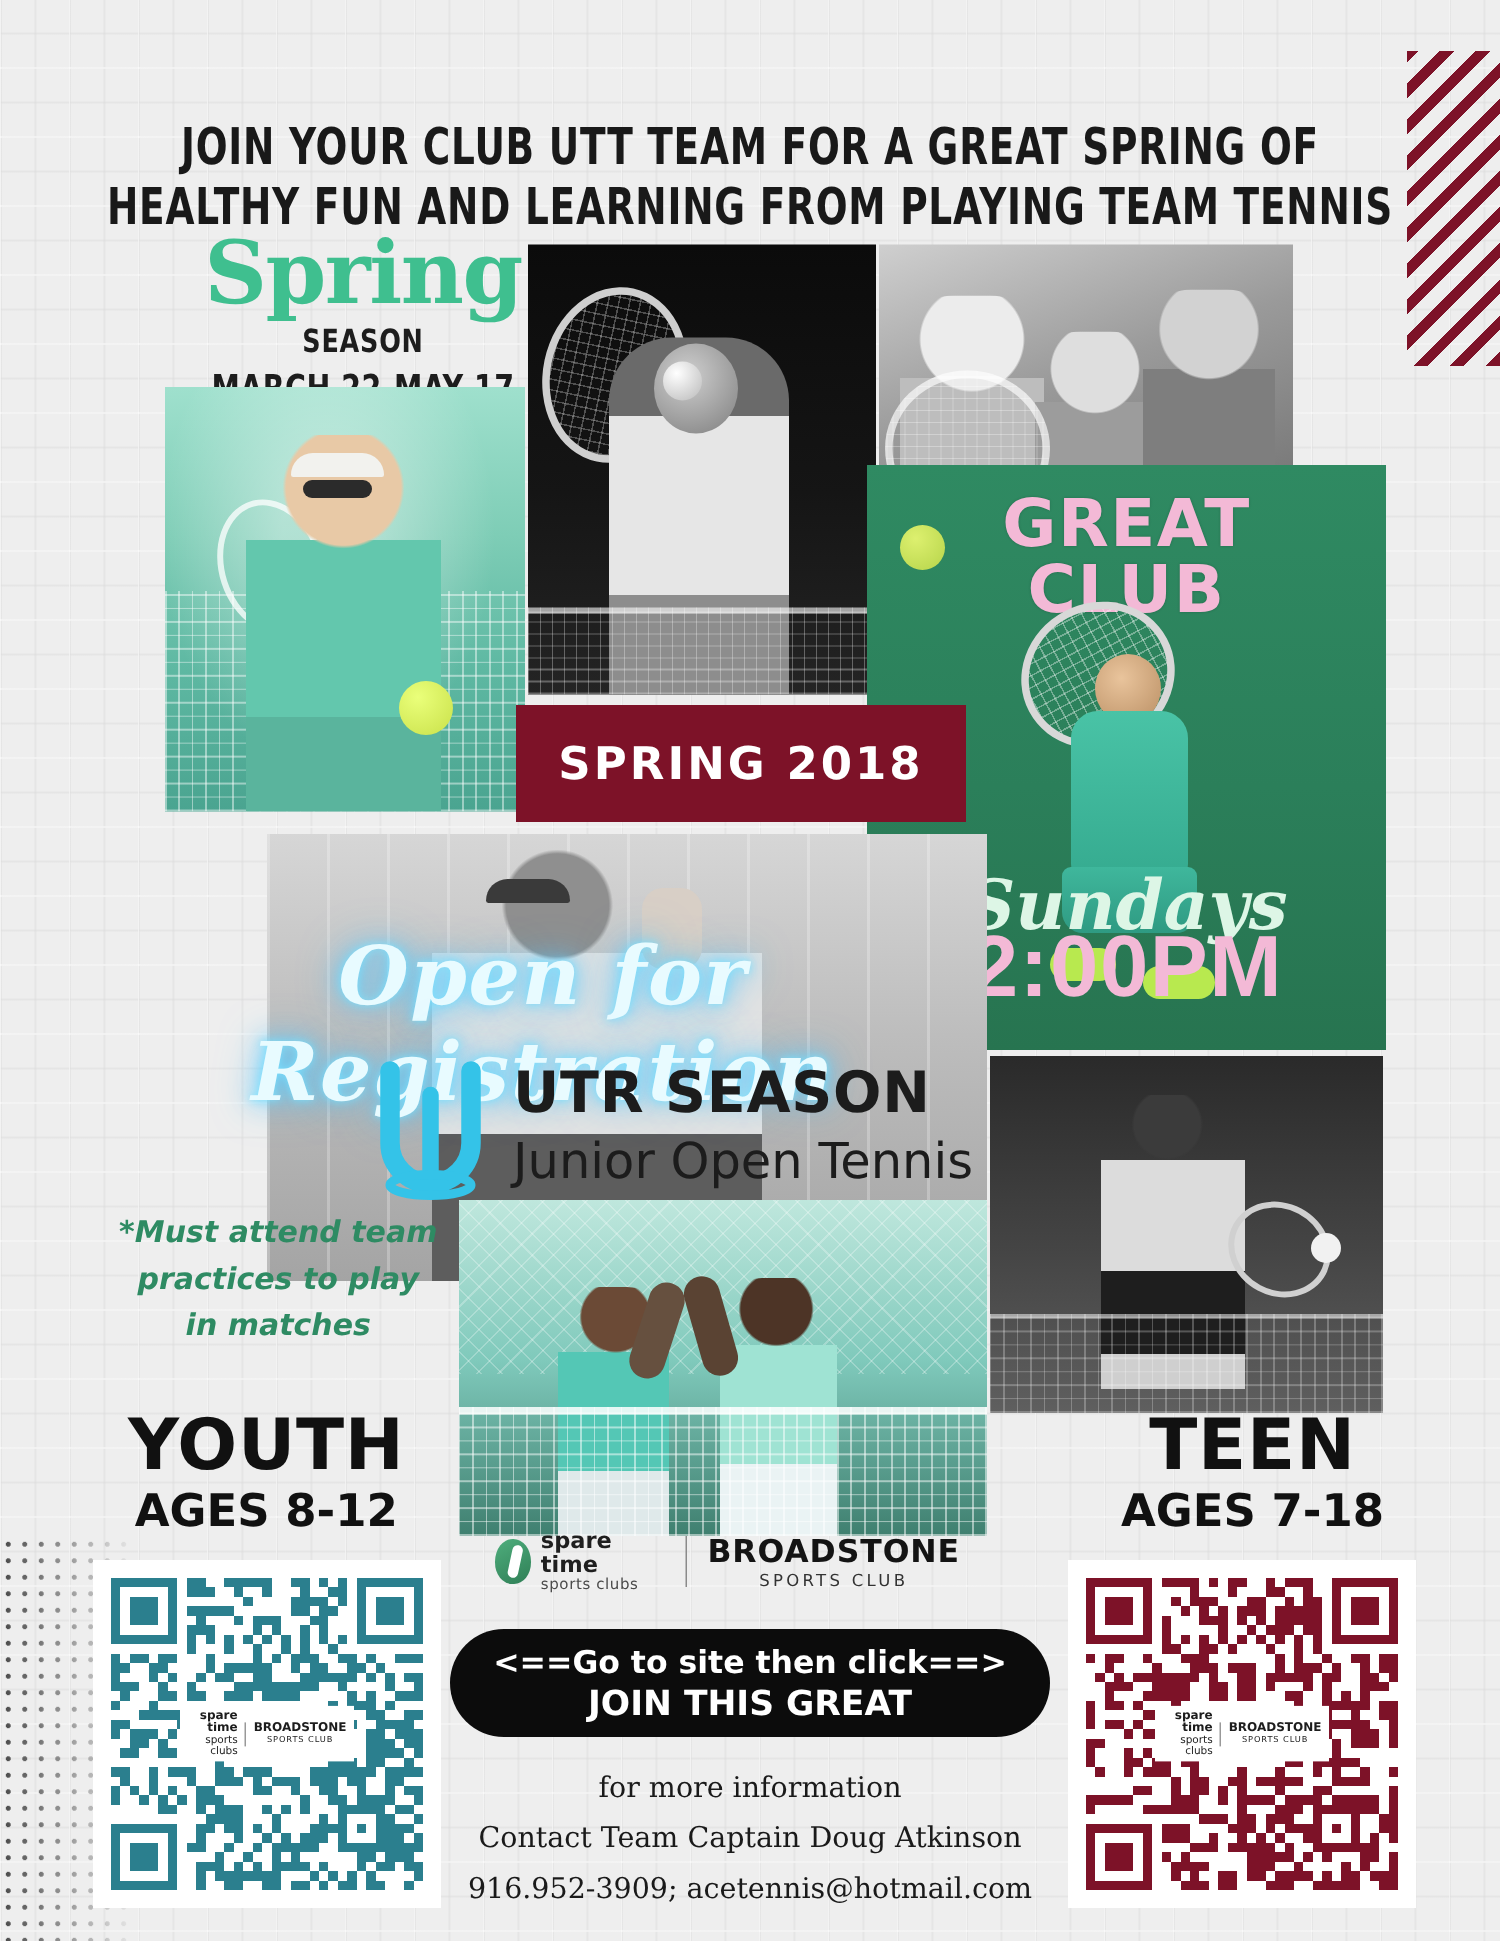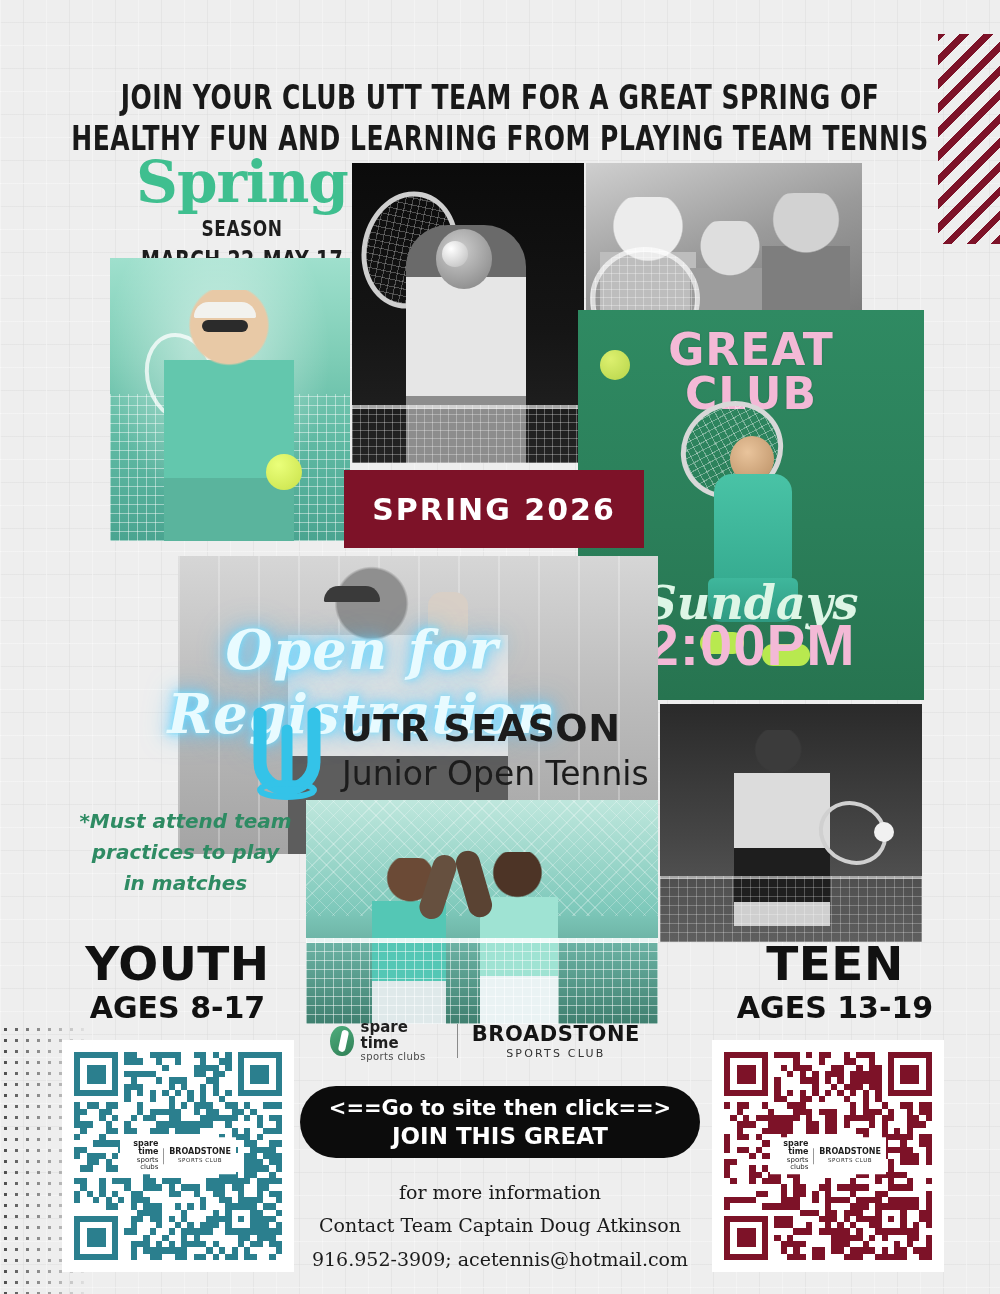--- a/index.html
+++ b/index.html
@@ -472,21 +472,21 @@
     <div class="head"></div>
     <div class="torso"></div>
     <div class="skirt"></div>
     <div class="shoe1"></div>
     <div class="shoe2"></div>
   </div>
   <div class="match-sundays">Sundays</div>
   <div class="match-time">2:00PM</div>
 </div>
 
-<div class="badge-spring">SPRING 2026</div>
+<div class="badge-spring">SPRING 2018</div>
 
 <div class="photo p-reg">
   <div class="court"></div>
   <div class="player"></div>
   <div class="cap"></div>
   <div class="hand"></div>
 </div>
 
 <div class="reg-script">Open for Registration</div>
 
@@ -513,26 +513,26 @@
 
 <div class="photo p-man">
   <div class="body"></div>
   <div class="racket"></div>
   <div class="ball"></div>
   <div class="net"></div>
 </div>
 
 <div class="age-block youth-block">
   <div class="age-title">YOUTH</div>
-  <div class="age-sub">AGES 8-17</div>
+  <div class="age-sub">AGES 8-12</div>
 </div>
 
 <div class="age-block teen-block">
   <div class="age-title">TEEN</div>
-  <div class="age-sub">AGES 13-19</div>
+  <div class="age-sub">AGES 7-18</div>
 </div>
 
 <div class="qr qr-youth">
   <svg class="qr-grid" viewBox="0 0 33 33" shape-rendering="crispEdges">
     <rect width="33" height="33" fill="#ffffff"></rect>
     <g fill="#2b7f8e" id="qy">
         <path d="M0 0h1v1h-1zM1 0h1v1h-1zM2 0h1v1h-1zM3 0h1v1h-1zM4 0h1v1h-1zM5 0h1v1h-1zM6 0h1v1h-1zM8 0h1v1h-1zM9 0h1v1h-1zM12 0h1v1h-1zM13 0h1v1h-1zM14 0h1v1h-1zM15 0h1v1h-1zM16 0h1v1h-1zM19 0h1v1h-1zM20 0h1v1h-1zM22 0h1v1h-1zM24 0h1v1h-1zM26 0h1v1h-1zM27 0h1v1h-1zM28 0h1v1h-1zM29 0h1v1h-1zM30 0h1v1h-1zM31 0h1v1h-1zM32 0h1v1h-1zM0 1h1v1h-1zM6 1h1v1h-1zM8 1h1v1h-1zM9 1h1v1h-1zM10 1h1v1h-1zM13 1h1v1h-1zM16 1h1v1h-1zM20 1h1v1h-1zM23 1h1v1h-1zM24 1h1v1h-1zM26 1h1v1h-1zM32 1h1v1h-1zM0 2h1v1h-1zM2 2h1v1h-1zM3 2h1v1h-1zM4 2h1v1h-1zM6 2h1v1h-1zM14 2h1v1h-1zM19 2h1v1h-1zM20 2h1v1h-1zM21 2h1v1h-1zM22 2h1v1h-1zM24 2h1v1h-1zM26 2h1v1h-1zM28 2h1v1h-1zM29 2h1v1h-1zM30 2h1v1h-1zM32 2h1v1h-1zM0 3h1v1h-1zM2 3h1v1h-1zM3 3h1v1h-1zM4 3h1v1h-1zM6 3h1v1h-1zM8 3h1v1h-1zM9 3h1v1h-1zM10 3h1v1h-1zM11 3h1v1h-1zM12 3h1v1h-1zM19 3h1v1h-1zM20 3h1v1h-1zM22 3h1v1h-1zM23 3h1v1h-1zM26 3h1v1h-1zM28 3h1v1h-1zM29 3h1v1h-1zM30 3h1v1h-1zM32 3h1v1h-1zM0 4h1v1h-1zM2 4h1v1h-1zM3 4h1v1h-1zM4 4h1v1h-1zM6 4h1v1h-1zM9 4h1v1h-1zM13 4h1v1h-1zM15 4h1v1h-1zM16 4h1v1h-1zM17 4h1v1h-1zM21 4h1v1h-1zM22 4h1v1h-1zM26 4h1v1h-1zM28 4h1v1h-1zM29 4h1v1h-1zM30 4h1v1h-1zM32 4h1v1h-1zM0 5h1v1h-1zM6 5h1v1h-1zM8 5h1v1h-1zM9 5h1v1h-1zM10 5h1v1h-1zM15 5h1v1h-1zM17 5h1v1h-1zM20 5h1v1h-1zM22 5h1v1h-1zM26 5h1v1h-1zM32 5h1v1h-1zM0 6h1v1h-1zM1 6h1v1h-1zM2 6h1v1h-1zM3 6h1v1h-1zM4 6h1v1h-1zM5 6h1v1h-1zM6 6h1v1h-1zM8 6h1v1h-1zM10 6h1v1h-1zM12 6h1v1h-1zM14 6h1v1h-1zM16 6h1v1h-1zM18 6h1v1h-1zM20 6h1v1h-1zM22 6h1v1h-1zM24 6h1v1h-1zM26 6h1v1h-1zM27 6h1v1h-1zM28 6h1v1h-1zM29 6h1v1h-1zM30 6h1v1h-1zM31 6h1v1h-1zM32 6h1v1h-1zM8 7h1v1h-1zM12 7h1v1h-1zM15 7h1v1h-1zM18 7h1v1h-1zM20 7h1v1h-1zM23 7h1v1h-1zM0 8h1v1h-1zM2 8h1v1h-1zM3 8h1v1h-1zM5 8h1v1h-1zM6 8h1v1h-1zM10 8h1v1h-1zM15 8h1v1h-1zM17 8h1v1h-1zM19 8h1v1h-1zM20 8h1v1h-1zM21 8h1v1h-1zM24 8h1v1h-1zM25 8h1v1h-1zM27 8h1v1h-1zM30 8h1v1h-1zM31 8h1v1h-1zM32 8h1v1h-1zM0 9h1v1h-1zM1 9h1v1h-1zM4 9h1v1h-1zM5 9h1v1h-1zM10 9h1v1h-1zM12 9h1v1h-1zM13 9h1v1h-1zM14 9h1v1h-1zM15 9h1v1h-1zM16 9h1v1h-1zM19 9h1v1h-1zM21 9h1v1h-1zM22 9h1v1h-1zM25 9h1v1h-1zM26 9h1v1h-1zM28 9h1v1h-1zM0 10h1v1h-1zM4 10h1v1h-1zM6 10h1v1h-1zM9 10h1v1h-1zM11 10h1v1h-1zM12 10h1v1h-1zM15 10h1v1h-1zM16 10h1v1h-1zM20 10h1v1h-1zM21 10h1v1h-1zM22 10h1v1h-1zM23 10h1v1h-1zM24 10h1v1h-1zM25 10h1v1h-1zM27 10h1v1h-1zM29 10h1v1h-1zM31 10h1v1h-1zM32 10h1v1h-1zM0 11h1v1h-1zM1 11h1v1h-1zM2 11h1v1h-1zM5 11h1v1h-1zM8 11h1v1h-1zM13 11h1v1h-1zM14 11h1v1h-1zM15 11h1v1h-1zM16 11h1v1h-1zM17 11h1v1h-1zM18 11h1v1h-1zM19 11h1v1h-1zM20 11h1v1h-1zM21 11h1v1h-1zM24 11h1v1h-1zM29 11h1v1h-1zM32 11h1v1h-1zM1 12h1v1h-1zM5 12h1v1h-1zM6 12h1v1h-1zM8 12h1v1h-1zM9 12h1v1h-1zM12 12h1v1h-1zM13 12h1v1h-1zM14 12h1v1h-1zM16 12h1v1h-1zM17 12h1v1h-1zM18 12h1v1h-1zM19 12h1v1h-1zM25 12h1v1h-1zM27 12h1v1h-1zM30 12h1v1h-1zM31 12h1v1h-1zM32 12h1v1h-1zM0 13h1v1h-1zM4 13h1v1h-1zM23 13h1v1h-1zM25 13h1v1h-1zM26 13h1v1h-1zM27 13h1v1h-1zM29 13h1v1h-1zM3 14h1v1h-1zM4 14h1v1h-1zM5 14h1v1h-1zM6 14h1v1h-1zM7 14h1v1h-1zM9 14h1v1h-1zM23 14h1v1h-1zM24 14h1v1h-1zM27 14h1v1h-1zM28 14h1v1h-1zM31 14h1v1h-1zM32 14h1v1h-1zM0 15h1v1h-1zM1 15h1v1h-1zM7 15h1v1h-1zM8 15h1v1h-1zM11 15h1v1h-1zM21 15h1v1h-1zM25 15h1v1h-1zM28 15h1v1h-1zM29 15h1v1h-1zM30 15h1v1h-1zM31 15h1v1h-1zM0 16h1v1h-1zM2 16h1v1h-1zM3 16h1v1h-1zM4 16h1v1h-1zM6 16h1v1h-1zM22 16h1v1h-1zM23 16h1v1h-1zM27 16h1v1h-1zM28 16h1v1h-1zM30 16h1v1h-1zM31 16h1v1h-1zM32 16h1v1h-1zM2 17h1v1h-1zM3 17h1v1h-1zM5 17h1v1h-1zM8 17h1v1h-1zM9 17h1v1h-1zM11 17h1v1h-1zM21 17h1v1h-1zM22 17h1v1h-1zM23 17h1v1h-1zM24 17h1v1h-1zM27 17h1v1h-1zM28 17h1v1h-1zM29 17h1v1h-1zM31 17h1v1h-1zM32 17h1v1h-1zM1 18h1v1h-1zM2 18h1v1h-1zM5 18h1v1h-1zM6 18h1v1h-1zM10 18h1v1h-1zM24 18h1v1h-1zM27 18h1v1h-1zM28 18h1v1h-1zM29 18h1v1h-1zM30 18h1v1h-1zM32 18h1v1h-1zM11 19h1v1h-1zM23 19h1v1h-1zM24 19h1v1h-1zM25 19h1v1h-1zM27 19h1v1h-1zM28 19h1v1h-1zM31 19h1v1h-1zM0 20h1v1h-1zM1 20h1v1h-1zM4 20h1v1h-1zM6 20h1v1h-1zM7 20h1v1h-1zM8 20h1v1h-1zM11 20h1v1h-1zM12 20h1v1h-1zM14 20h1v1h-1zM15 20h1v1h-1zM16 20h1v1h-1zM21 20h1v1h-1zM22 20h1v1h-1zM23 20h1v1h-1zM24 20h1v1h-1zM25 20h1v1h-1zM26 20h1v1h-1zM27 20h1v1h-1zM29 20h1v1h-1zM30 20h1v1h-1zM31 20h1v1h-1zM32 20h1v1h-1zM1 21h1v1h-1zM4 21h1v1h-1zM8 21h1v1h-1zM11 21h1v1h-1zM12 21h1v1h-1zM13 21h1v1h-1zM15 21h1v1h-1zM17 21h1v1h-1zM18 21h1v1h-1zM19 21h1v1h-1zM21 21h1v1h-1zM22 21h1v1h-1zM23 21h1v1h-1zM25 21h1v1h-1zM26 21h1v1h-1zM29 21h1v1h-1zM30 21h1v1h-1zM0 22h1v1h-1zM2 22h1v1h-1zM4 22h1v1h-1zM6 22h1v1h-1zM9 22h1v1h-1zM10 22h1v1h-1zM15 22h1v1h-1zM16 22h1v1h-1zM19 22h1v1h-1zM22 22h1v1h-1zM23 22h1v1h-1zM26 22h1v1h-1zM29 22h1v1h-1zM31 22h1v1h-1zM32 22h1v1h-1zM0 23h1v1h-1zM3 23h1v1h-1zM5 23h1v1h-1zM7 23h1v1h-1zM9 23h1v1h-1zM10 23h1v1h-1zM11 23h1v1h-1zM20 23h1v1h-1zM23 23h1v1h-1zM24 23h1v1h-1zM26 23h1v1h-1zM27 23h1v1h-1zM28 23h1v1h-1zM29 23h1v1h-1zM32 23h1v1h-1zM5 24h1v1h-1zM6 24h1v1h-1zM9 24h1v1h-1zM11 24h1v1h-1zM12 24h1v1h-1zM13 24h1v1h-1zM16 24h1v1h-1zM18 24h1v1h-1zM20 24h1v1h-1zM24 24h1v1h-1zM25 24h1v1h-1zM26 24h1v1h-1zM27 24h1v1h-1zM28 24h1v1h-1zM30 24h1v1h-1zM31 24h1v1h-1zM10 25h1v1h-1zM11 25h1v1h-1zM12 25h1v1h-1zM13 25h1v1h-1zM17 25h1v1h-1zM22 25h1v1h-1zM24 25h1v1h-1zM28 25h1v1h-1zM29 25h1v1h-1zM32 25h1v1h-1zM0 26h1v1h-1zM1 26h1v1h-1zM2 26h1v1h-1zM3 26h1v1h-1zM4 26h1v1h-1zM5 26h1v1h-1zM6 26h1v1h-1zM9 26h1v1h-1zM10 26h1v1h-1zM12 26h1v1h-1zM13 26h1v1h-1zM15 26h1v1h-1zM17 26h1v1h-1zM21 26h1v1h-1zM22 26h1v1h-1zM23 26h1v1h-1zM24 26h1v1h-1zM26 26h1v1h-1zM28 26h1v1h-1zM29 26h1v1h-1zM30 26h1v1h-1zM31 26h1v1h-1zM0 27h1v1h-1zM6 27h1v1h-1zM9 27h1v1h-1zM13 27h1v1h-1zM16 27h1v1h-1zM18 27h1v1h-1zM20 27h1v1h-1zM21 27h1v1h-1zM22 27h1v1h-1zM24 27h1v1h-1zM28 27h1v1h-1zM29 27h1v1h-1zM30 27h1v1h-1zM32 27h1v1h-1zM0 28h1v1h-1zM2 28h1v1h-1zM3 28h1v1h-1zM4 28h1v1h-1zM6 28h1v1h-1zM8 28h1v1h-1zM9 28h1v1h-1zM12 28h1v1h-1zM15 28h1v1h-1zM17 28h1v1h-1zM18 28h1v1h-1zM19 28h1v1h-1zM20 28h1v1h-1zM21 28h1v1h-1zM24 28h1v1h-1zM25 28h1v1h-1zM26 28h1v1h-1zM27 28h1v1h-1zM28 28h1v1h-1zM29 28h1v1h-1zM30 28h1v1h-1zM31 28h1v1h-1zM32 28h1v1h-1zM0 29h1v1h-1zM2 29h1v1h-1zM3 29h1v1h-1zM4 29h1v1h-1zM6 29h1v1h-1zM11 29h1v1h-1zM14 29h1v1h-1zM17 29h1v1h-1zM19 29h1v1h-1zM26 29h1v1h-1zM27 29h1v1h-1zM29 29h1v1h-1zM30 29h1v1h-1zM31 29h1v1h-1zM0 30h1v1h-1zM2 30h1v1h-1zM3 30h1v1h-1zM4 30h1v1h-1zM6 30h1v1h-1zM9 30h1v1h-1zM10 30h1v1h-1zM11 30h1v1h-1zM13 30h1v1h-1zM15 30h1v1h-1zM17 30h1v1h-1zM18 30h1v1h-1zM19 30h1v1h-1zM20 30h1v1h-1zM22 30h1v1h-1zM26 30h1v1h-1zM28 30h1v1h-1zM29 30h1v1h-1zM31 30h1v1h-1zM32 30h1v1h-1zM0 31h1v1h-1zM6 31h1v1h-1zM9 31h1v1h-1zM11 31h1v1h-1zM12 31h1v1h-1zM13 31h1v1h-1zM14 31h1v1h-1zM15 31h1v1h-1zM16 31h1v1h-1zM17 31h1v1h-1zM21 31h1v1h-1zM23 31h1v1h-1zM25 31h1v1h-1zM27 31h1v1h-1zM32 31h1v1h-1zM0 32h1v1h-1zM1 32h1v1h-1zM2 32h1v1h-1zM3 32h1v1h-1zM4 32h1v1h-1zM5 32h1v1h-1zM6 32h1v1h-1zM9 32h1v1h-1zM12 32h1v1h-1zM13 32h1v1h-1zM16 32h1v1h-1zM17 32h1v1h-1zM19 32h1v1h-1zM20 32h1v1h-1zM22 32h1v1h-1zM24 32h1v1h-1zM25 32h1v1h-1zM27 32h1v1h-1zM28 32h1v1h-1zM31 32h1v1h-1z"></path>
       </g>
   </svg>
   <div class="qr-center-label">

